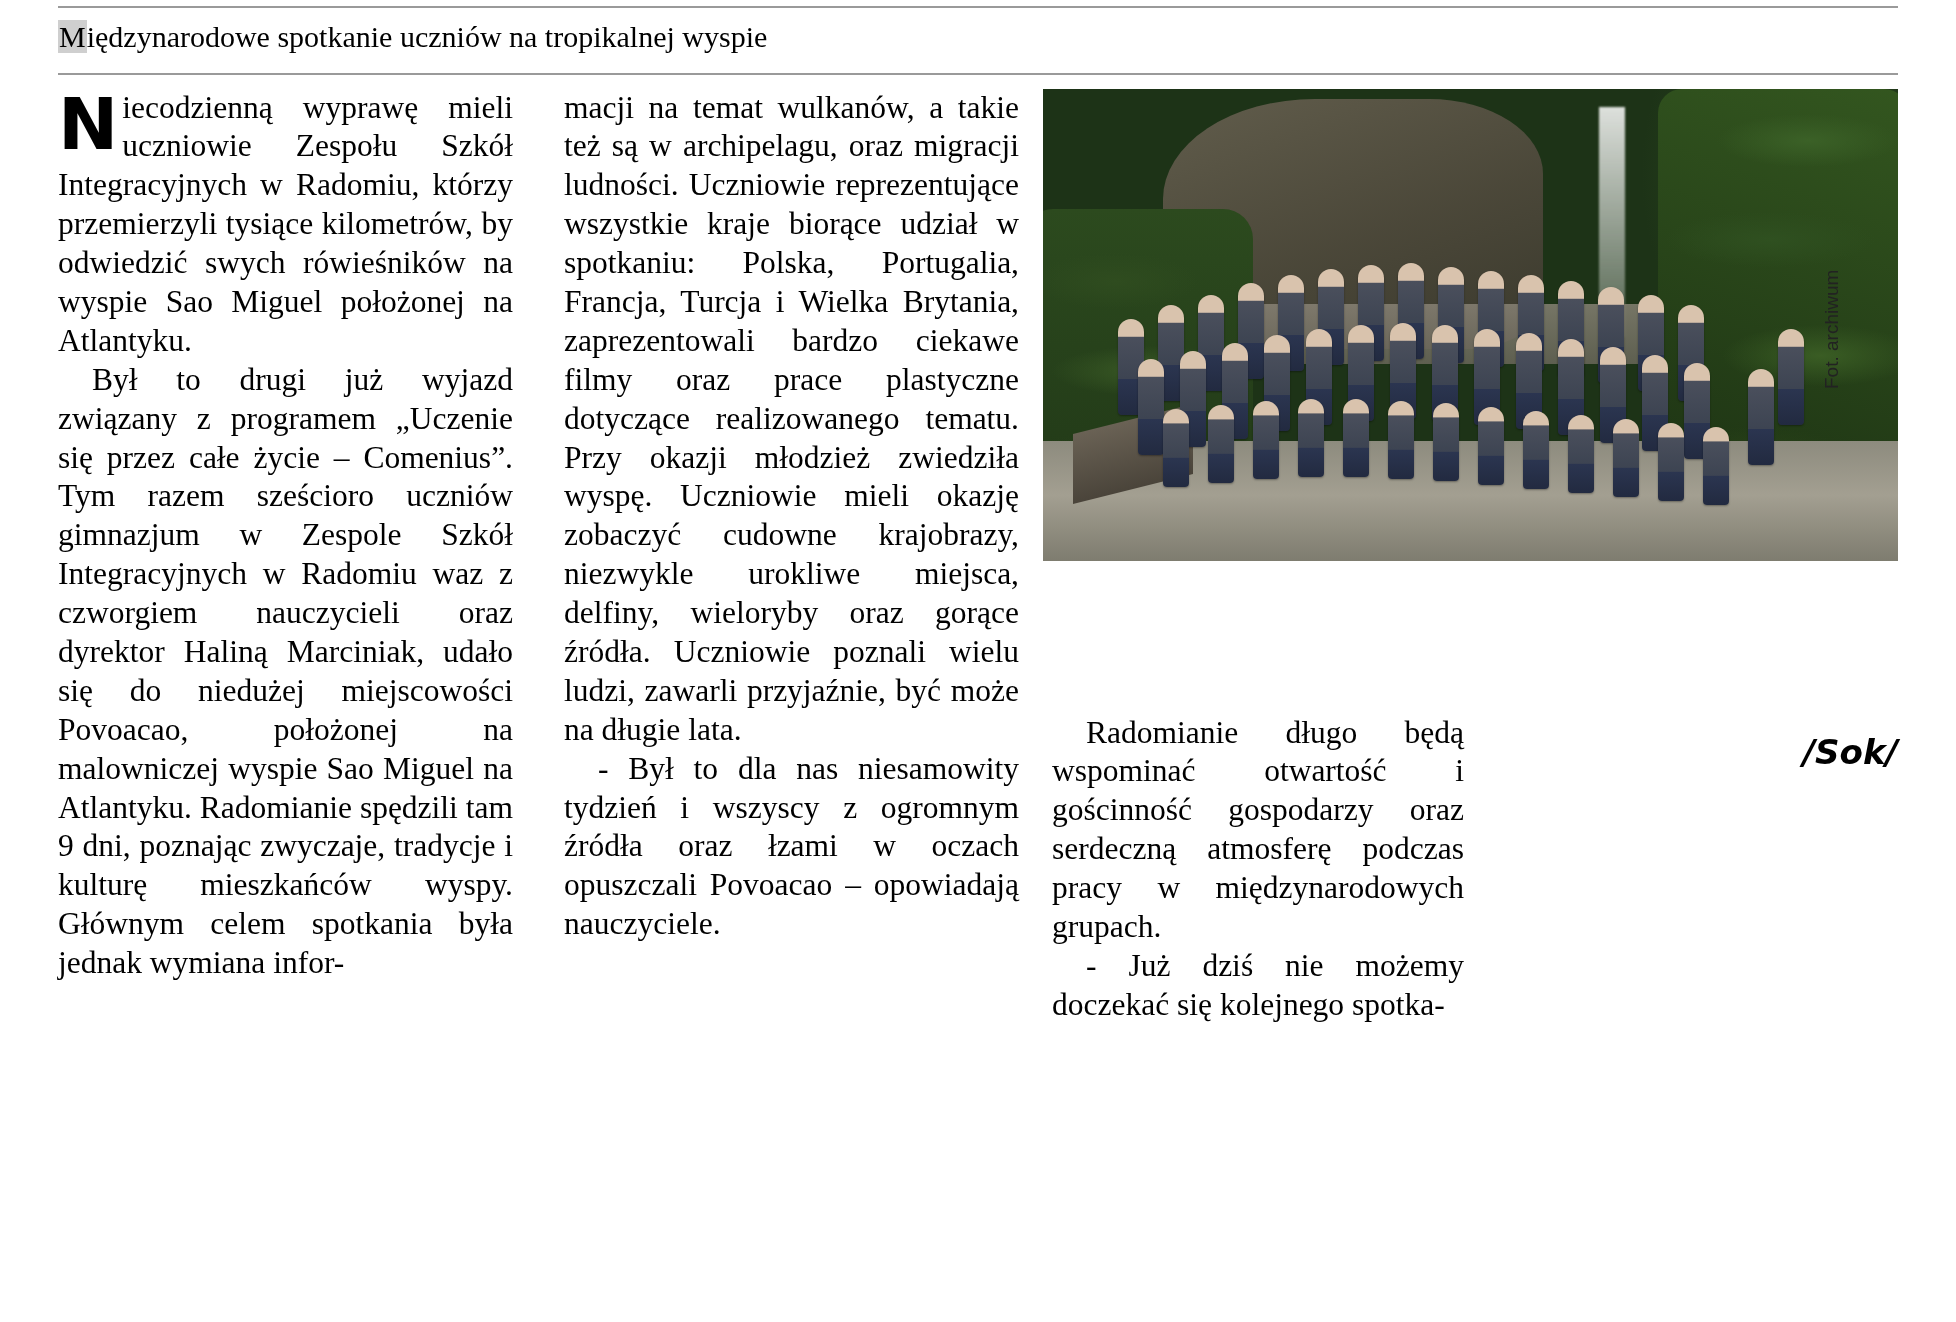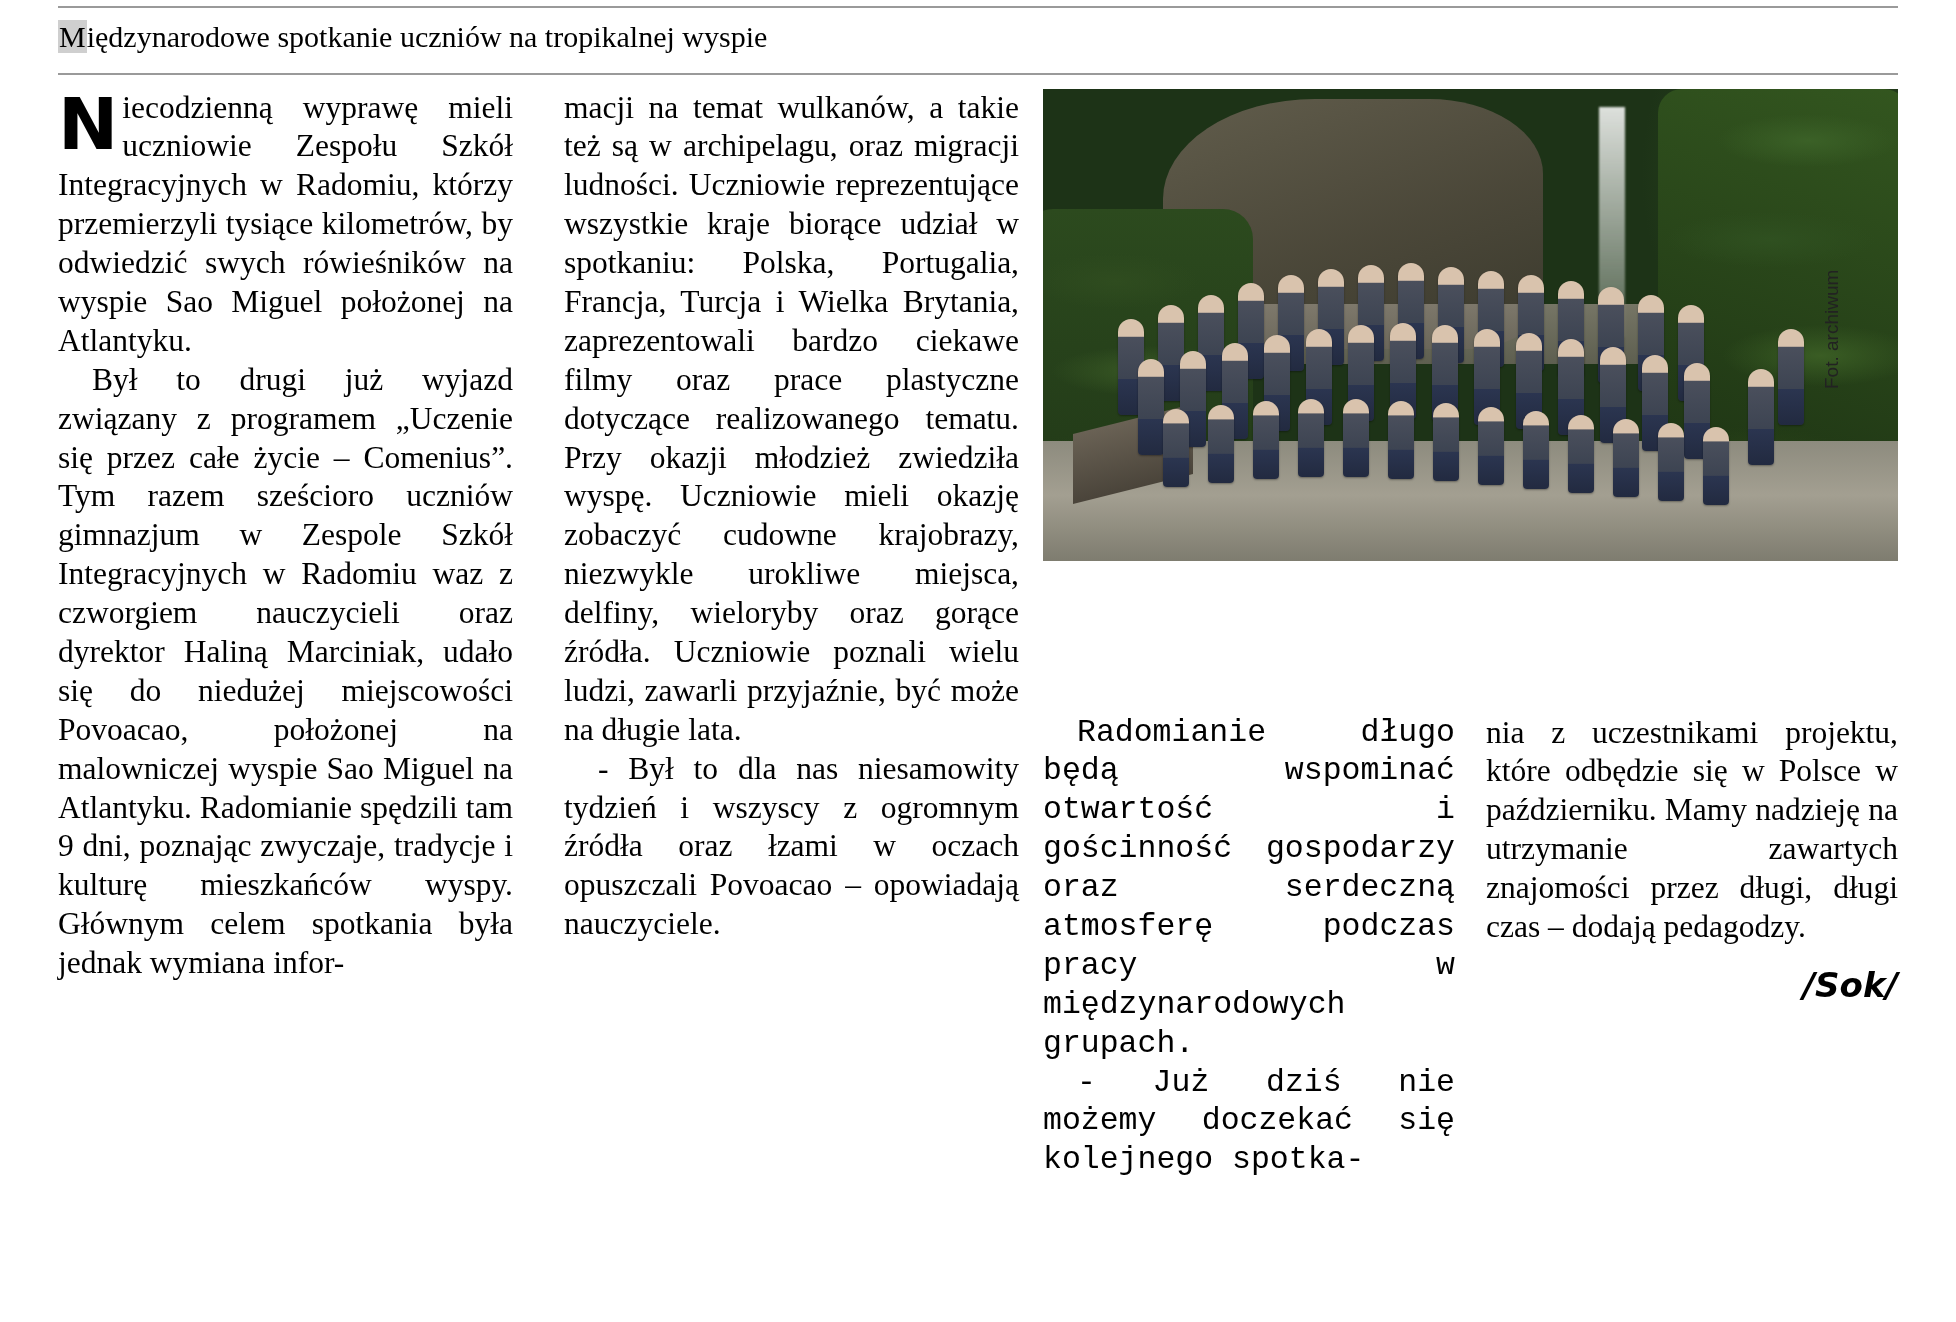--- a/index.html
+++ b/index.html
@@ -193,21 +193,21 @@
     width: 855px;
   }
   .lower .lcol {
     position: absolute;
     top: 0;
     width: 412px;
     font-size: 31.5px;
     line-height: 1.235;
     text-align: justify;
   }
-  #lcol1 { left: 0; font-family: Liberation Mono, monospace; }
+  #lcol1 { left: 9px; }
   #lcol2 { left: 443px; }
   .lower p { margin: 0; }
   .lower p.indent { text-indent: 34px; }
 
   .byline {
     font-family: "DejaVu Sans", sans-serif;
     font-weight: bold;
     font-style: italic;
     font-size: 34px;
     text-align: right;
@@ -299,19 +299,18 @@
       </div>
       <div class="credit">Fot. archiwum</div>
     </div>
 
     <div class="lower">
       <div class="lcol" id="lcol1">
         <p class="indent">Radomianie długo będą wspominać otwartość i gościnność gospodarzy oraz serdeczną atmosferę podczas pracy w międzynarodowych grupach.</p>
         <p class="indent">- Już dziś nie możemy doczekać się kolejnego spotka-</p>
       </div>
       <div class="lcol" id="lcol2">
-        <p>nia z uczestnikami projektu, które odbędzie się w Polsce w październiku. Mamy nadzieję na utrzymanie zawartych znajomości przez długi, długi czas – dodają pedagodzy.</p>
         <div class="byline">/Sok/</div>
       </div>
     </div>
 
   </div>
 </div>
 
 </body></html>

